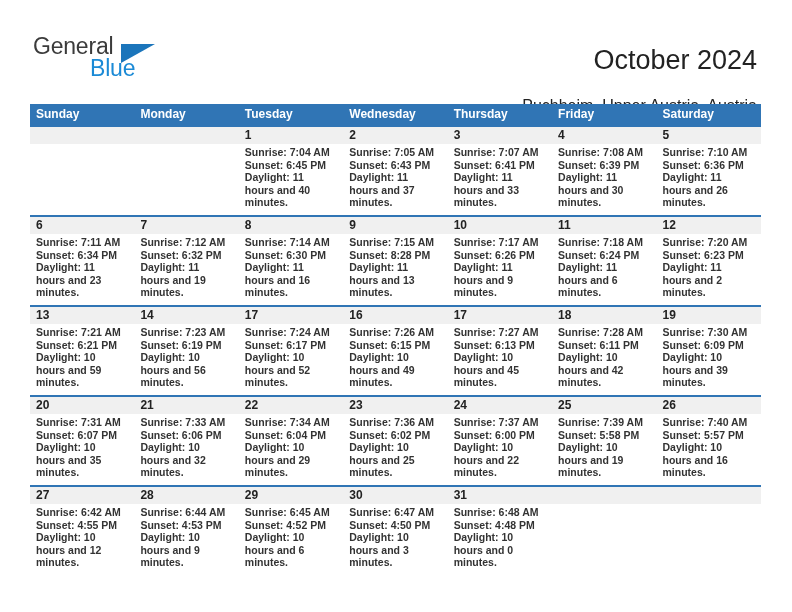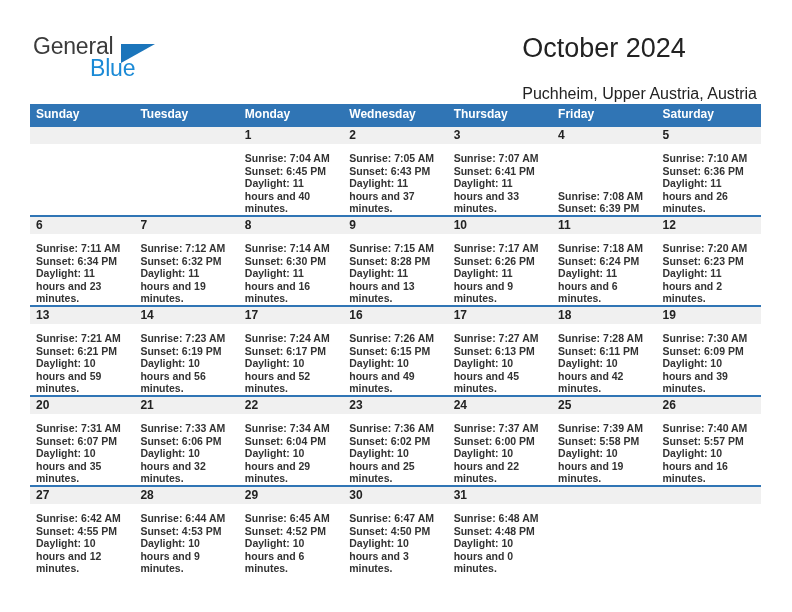--- a/index.html
+++ b/index.html
@@ -59,22 +59,22 @@
     left: 57px;
     top: 22px;
     font-size: 23px;
     color: #1b8ad6;
     letter-spacing: -0.2px;
   }
 
   .titles {
     position: absolute;
     right: 35px;
-    top: 32px;
-    text-align: left;
+    top: 44px;
+    text-align: right;
   }
   .cal-title {
     font-size: 27px;
     color: #222222;
     line-height: 32px;
     white-space: nowrap;
   }
   .cal-sub {
     margin-top: 22px;
     font-size: 16px;
@@ -114,21 +114,20 @@
   }
   .week-nums {
     display: flex;
     background: #f0f0f0;
     height: 17px;
   }
   .week-body {
     display: flex;
     background: #ffffff;
     height: 71px;
-    align-items: flex-end;
   }
   .num-cell {
     flex: 1 1 0;
     font-size: 12px;
     line-height: 17px;
     padding-left: 6px;
     box-sizing: border-box;
     color: #222222;
   }
   .info-cell {
@@ -166,22 +165,22 @@
       <div class="cal-title">October 2024</div>
       <div class="cal-sub">Puchheim, Upper Austria, Austria</div>
     </div>
 
   </div>
 
   <div class="calendar">
 
     <div class="dow-row">
       <div class="dow">Sunday</div>
+      <div class="dow">Monday</div>
       <div class="dow">Tuesday</div>
-      <div class="dow">Monday</div>
       <div class="dow">Wednesday</div>
       <div class="dow">Thursday</div>
       <div class="dow">Friday</div>
       <div class="dow">Saturday</div>
     </div>
 
     <div class="week">
       <div class="week-nums">
         <div class="num-cell empty"></div>
         <div class="num-cell empty"></div>
@@ -205,20 +204,21 @@
           <div class="daylight">Daylight: 11 hours and 37 minutes.</div>
         </div>
         <div class="info-cell">
           <div>Sunrise: 7:07 AM</div>
           <div>Sunset: 6:41 PM</div>
           <div class="daylight">Daylight: 11 hours and 33 minutes.</div>
         </div>
         <div class="info-cell">
           <div>Sunrise: 7:08 AM</div>
           <div>Sunset: 6:39 PM</div>
+          <div class="daylight">Daylight: 11 hours and 30 minutes.</div>
         </div>
         <div class="info-cell">
           <div>Sunrise: 7:10 AM</div>
           <div>Sunset: 6:36 PM</div>
           <div class="daylight">Daylight: 11 hours and 26 minutes.</div>
         </div>
       </div>
     </div>
 
     <div class="week">

